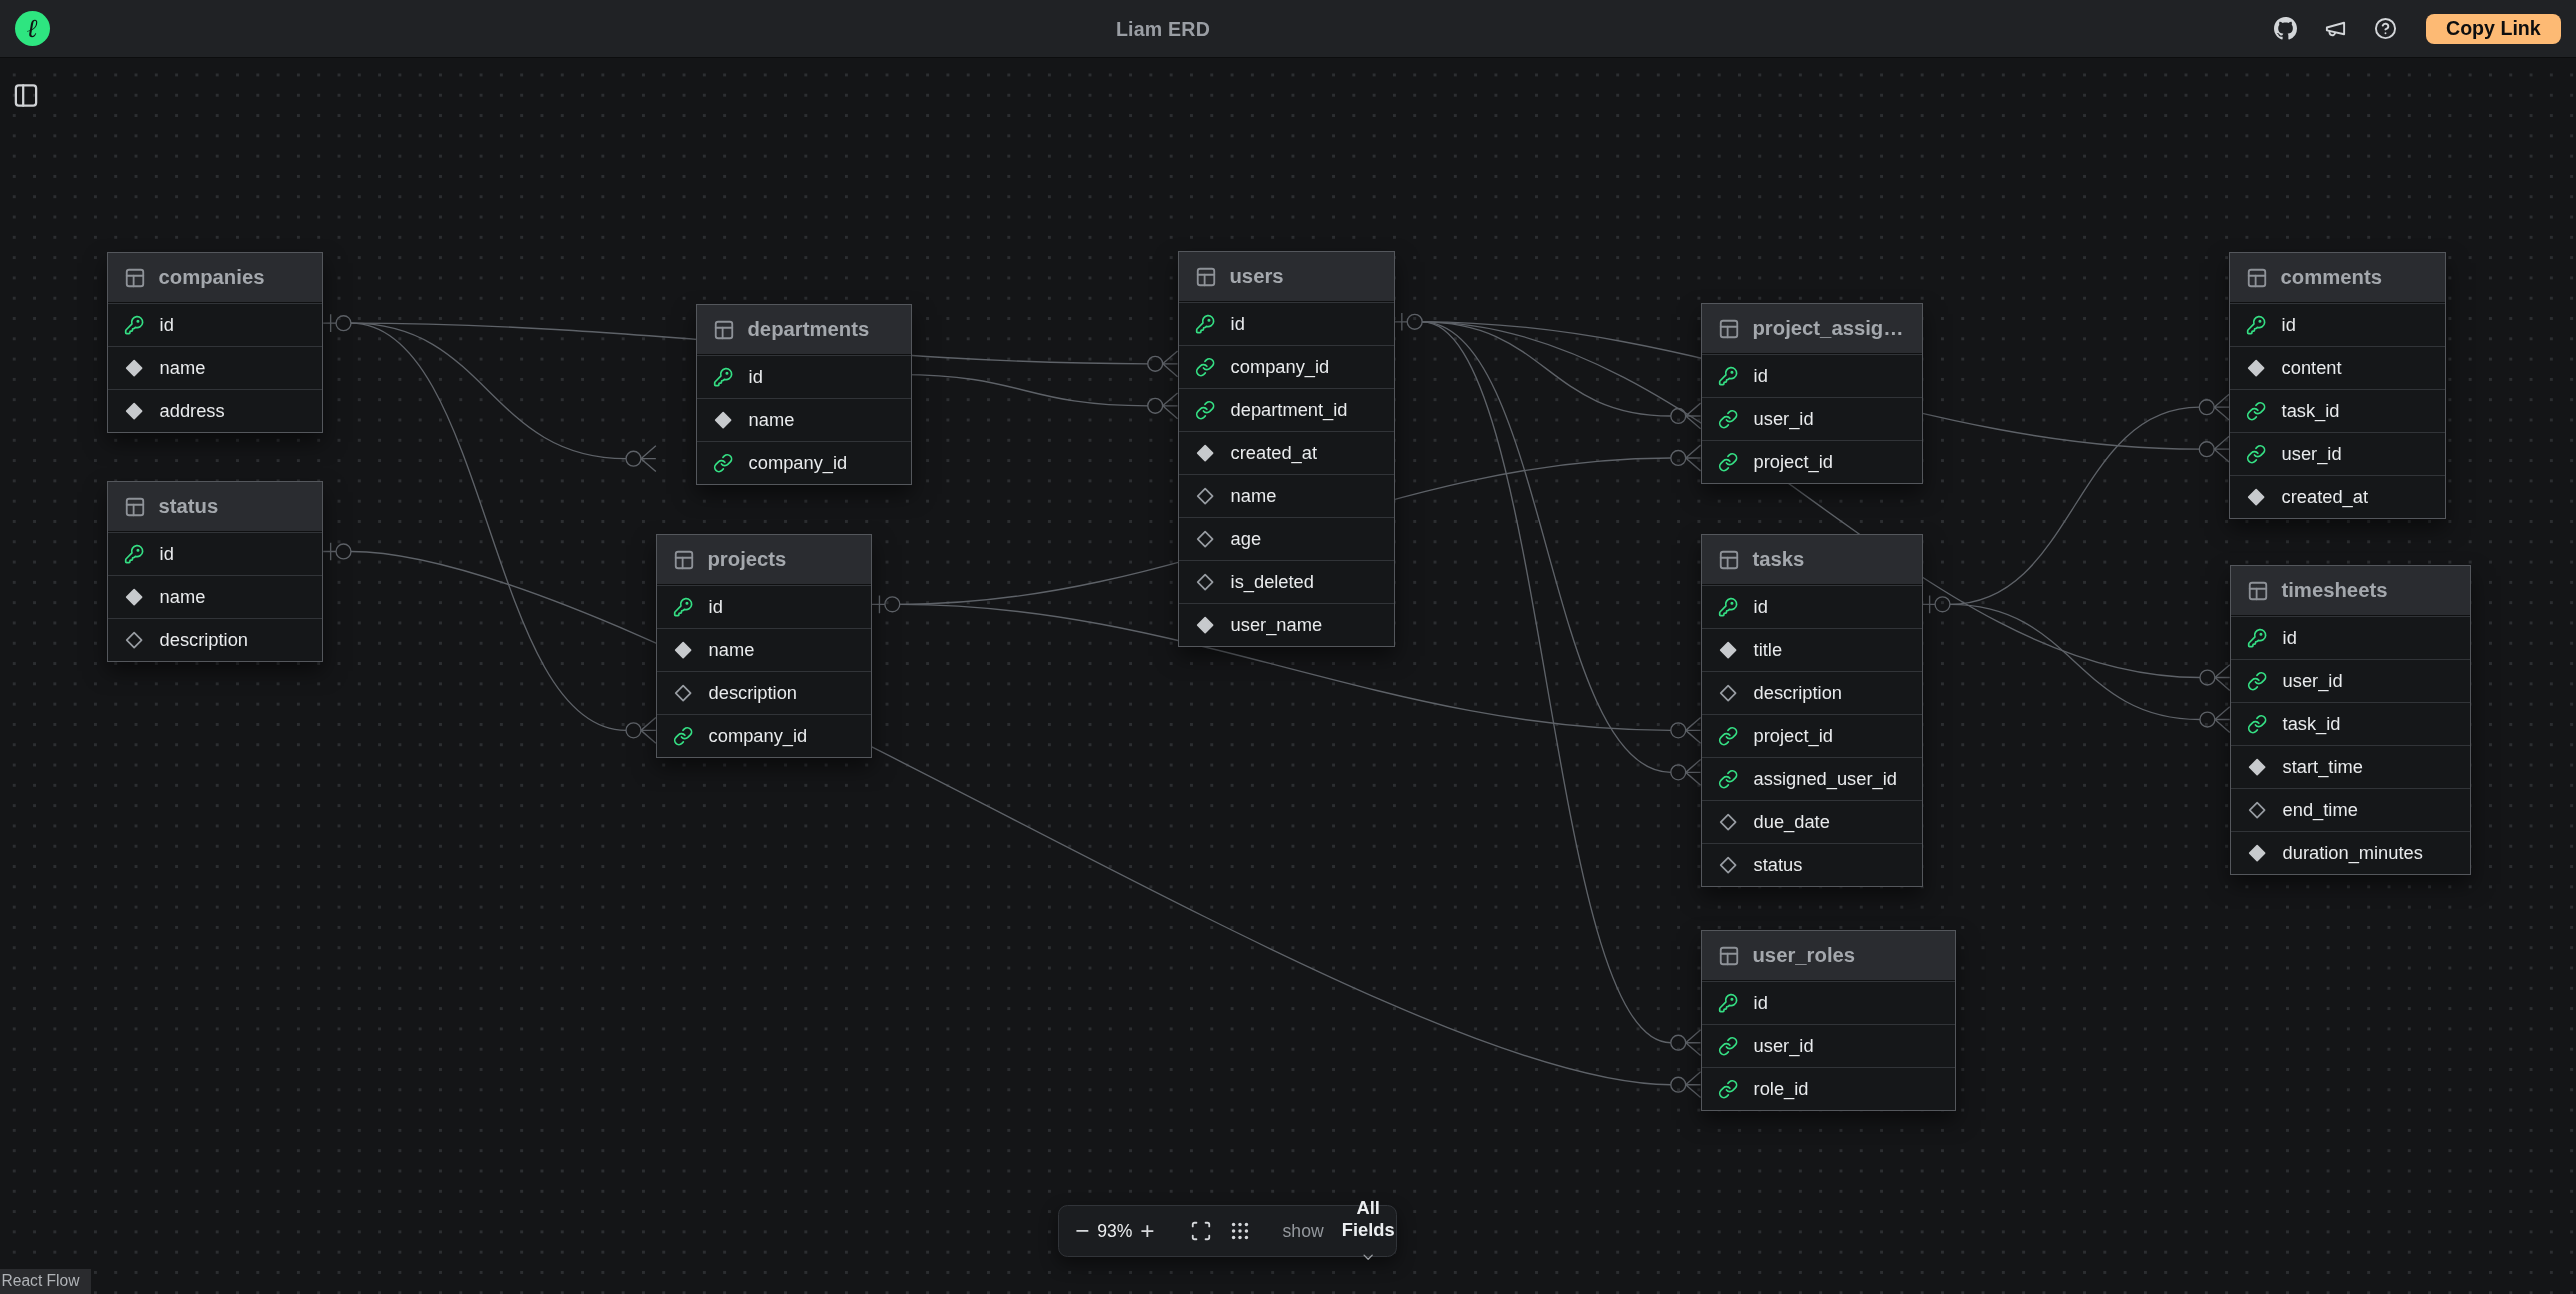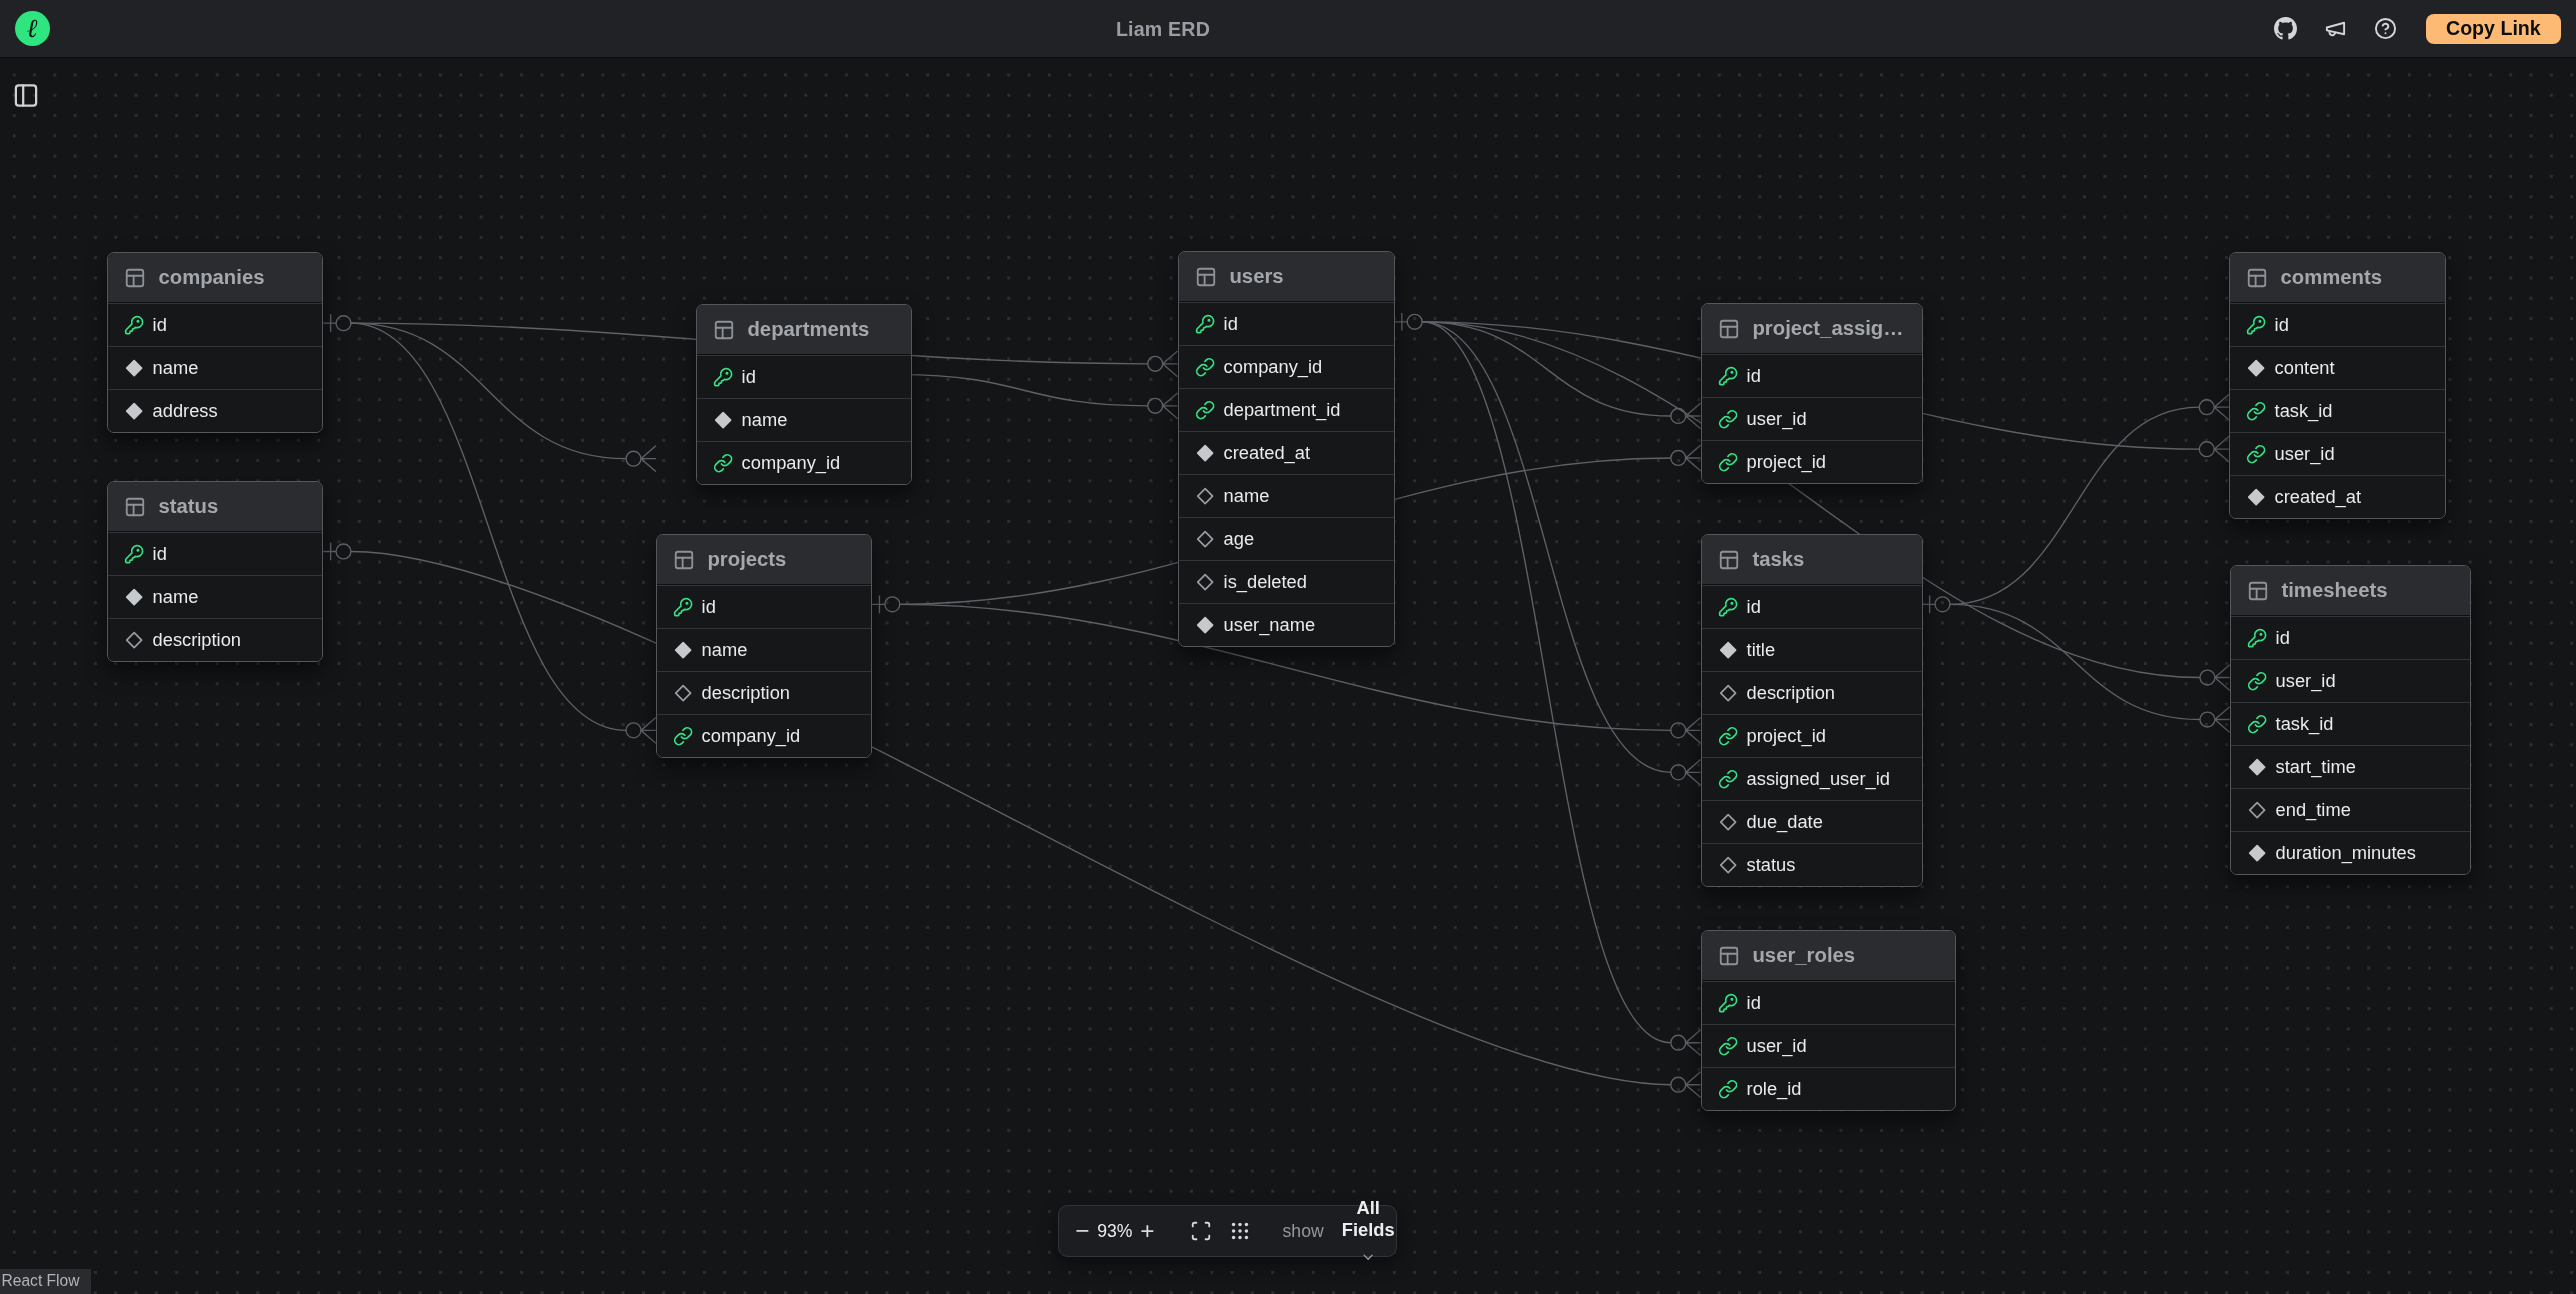--- a/index.html
+++ b/index.html
@@ -20,26 +20,26 @@
   
   #canvas{position:absolute;top:58px;left:0;width:2576px;height:1237px;background:#141517;
     background-image:radial-gradient(circle,#2c2e31 1.4px,transparent 1.6px);background-size:20.3px 20.3px;background-position:4.1px 6.8px;overflow:hidden;}
   #edges{position:absolute;inset:0;pointer-events:none;}
   #edges path,#edges circle{stroke:#5e6268;stroke-width:2;fill:none;}
 
   #panel-toggle{position:absolute;left:11px;top:24.4px;width:30px;height:27px;background:none;border:none;padding:0;cursor:pointer;color:#cfd2d5;}
   #panel-toggle .icon{width:20.3px;height:19px;margin:auto;}
 
   
-  .table-node{position:absolute;border-radius:7px;background:#151719;border:1px solid #54575c;
+  .table-node{position:absolute;border-radius:0;background:#151719;border:1px solid #54575c;
     box-shadow:0 9.5px 20.3px rgba(0,0,0,.5);overflow:hidden;box-sizing:border-box;cursor:pointer;}
   .table-node-header{height:49px;background:#2a2c30;display:flex;align-items:center;gap:12.2px;padding:0 16.3px;border-bottom:0.7px solid #0f1011;}
   .table-node-header .icon{width:22px;height:22px;color:#8e9298;flex:0 0 auto;}
   .table-title{font-size:20.3px;font-weight:600;color:#a4a8ad;flex:1;min-width:0;overflow:hidden;text-overflow:ellipsis;white-space:nowrap;}
-  .field-row{height:42px;display:flex;align-items:center;gap:8px;padding:0 16.3px;background:#151719;border-top:0.7px solid #313438;font-size:18.3px;font-weight:500;color:#e9ebed;}
+  .field-row{height:42px;display:flex;align-items:center;gap:15px;padding:0 16.3px;background:#151719;border-top:0.7px solid #313438;font-size:18.3px;font-weight:500;color:#e9ebed;}
   .field-row:first-of-type{border-top:none;}
   .field-row .icon{width:20.3px;height:20.3px;flex:0 0 auto;}
   .icon svg{display:block;width:100%;height:100%;stroke:currentColor;fill:none;stroke-width:2;stroke-linecap:round;stroke-linejoin:round;}
   .fill-icon svg{fill:currentColor;stroke:none;}
   .icon-key{color:#35df84;} .icon-link{color:#35df84;}
   .icon-dfill{color:#c7cacd;} .icon-doutline{color:#989da3;}
 
   
   #toolbar{position:absolute;left:1058px;top:1147px;width:339px;height:52px;box-sizing:border-box;background:#1b1d20;
     border:0.7px solid #313439;border-radius:9.5px;display:flex;align-items:center;padding:0 16.3px;box-shadow:0 6.8px 17.6px rgba(0,0,0,.45);}

